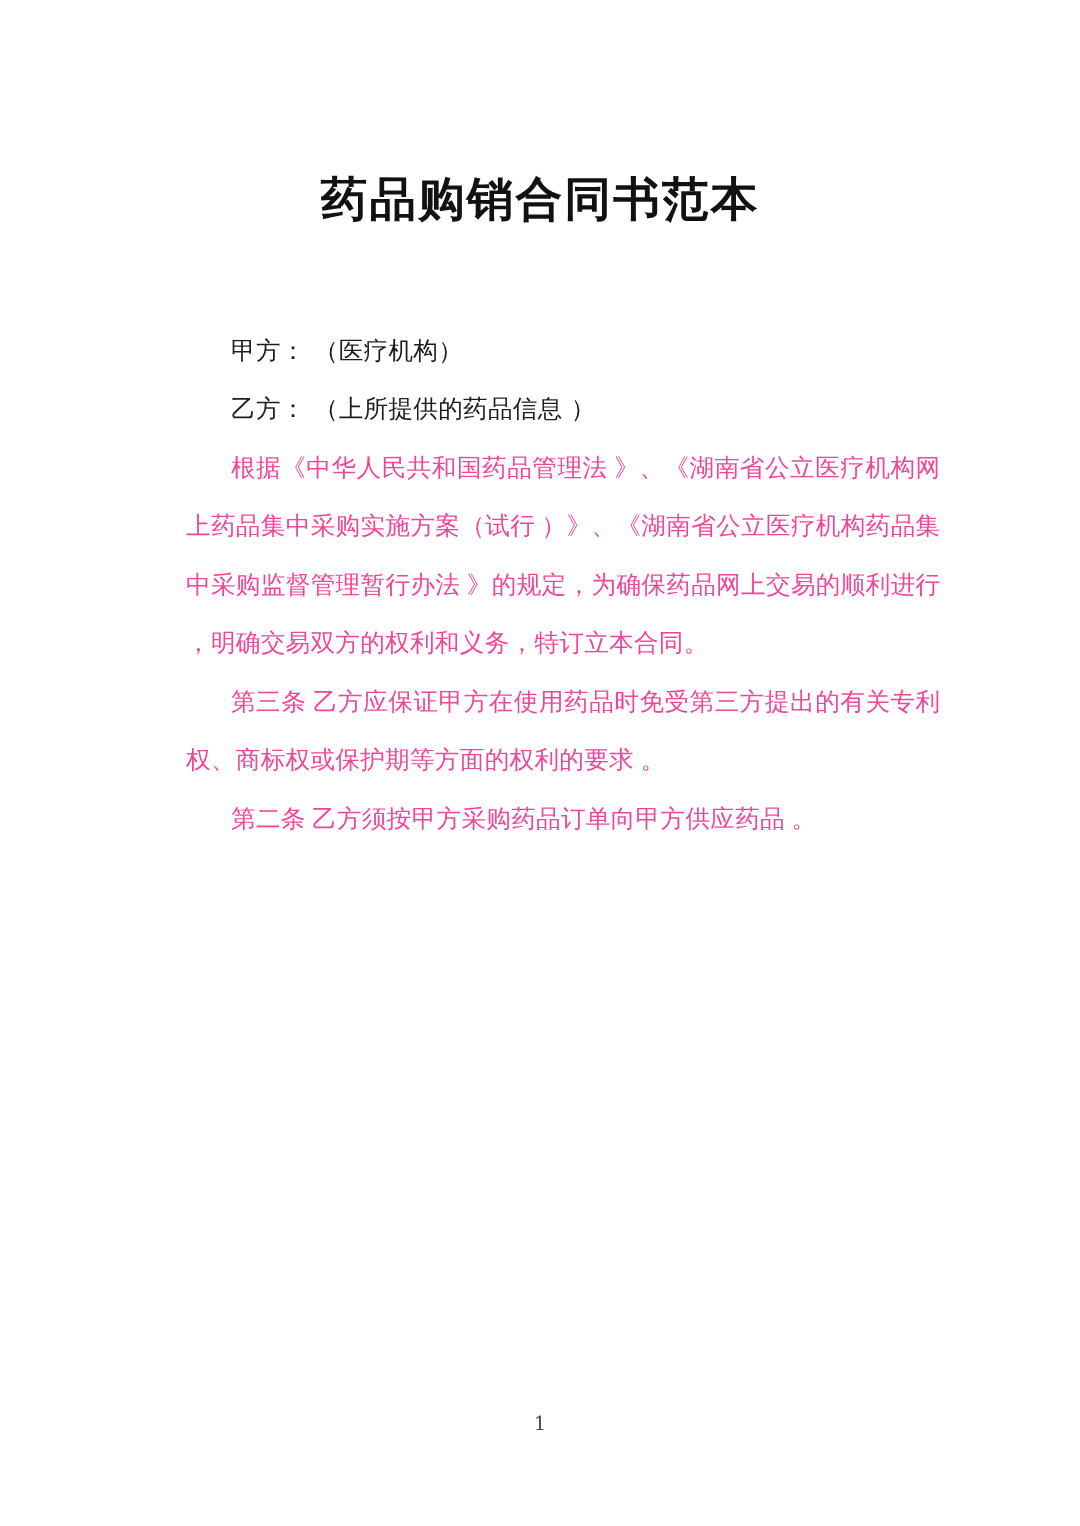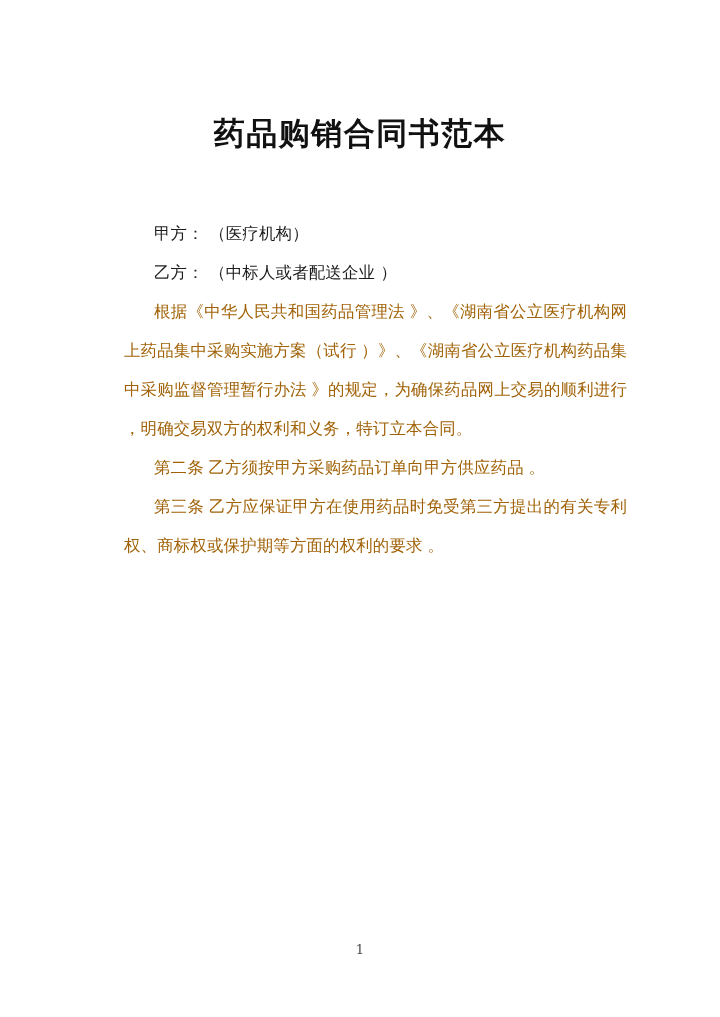--- a/index.html
+++ b/index.html
@@ -41,26 +41,26 @@
   .body-block {
     position: absolute;
     top: 214px;
     left: 124px;
     width: 503px;
   }
 
   .para {
     font-size: 16.4px;
     line-height: 39px;
-    color: #a16207;
+    color: #ec4899;
     text-align: justify;
     text-justify: inter-ideograph;
     margin: 0;
     letter-spacing: 0.2px;
-    font-family: Liberation Sans, sans-serif;
+    font-family: Liberation Serif, serif;
   }
 
   .para.indent {
     text-indent: 30px;
   }
 
   
   .party-line {
     font-size: 16.4px;
     line-height: 39px;
@@ -86,29 +86,29 @@
 <body>
 
 <div class="page">
 
   <h1 class="doc-title">药品购销合同书范本</h1>
 
   <div class="body-block">
 
     <p class="party-line">甲方：  （医疗机构）</p>
 
-    <p class="party-line">乙方：  （中标人或者配送企业 ）</p>
+    <p class="party-line">乙方：  （上所提供的药品信息 ）</p>
 
     <p class="para indent">根据《中华人民共和国药品管理法 》、《湖南省公立医疗机构网上药品集中采购实施方案（试行 ）》、《湖南省公立医疗机构药品集中采购监督管理暂行办法 》的规定，为确保药品网上交易的顺利进行 ，明确交易双方的权利和义务，特订立本合同。</p>
 
 
 
 
+    <p class="para indent">第三条  乙方应保证甲方在使用药品时免受第三方提出的有关专利权、商标权或保护期等方面的权利的要求 。</p>
+
     <p class="para indent">第二条  乙方须按甲方采购药品订单向甲方供应药品 。</p>
-
-    <p class="para indent">第三条  乙方应保证甲方在使用药品时免受第三方提出的有关专利权、商标权或保护期等方面的权利的要求 。</p>
 
 
   </div>
 
   <div class="page-number">1</div>
 
 </div>
 
 </body></html>

